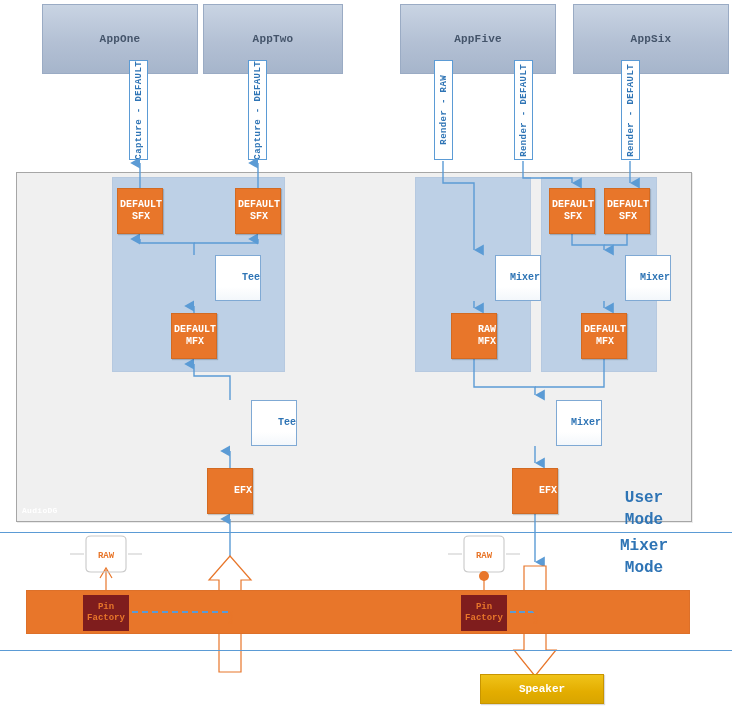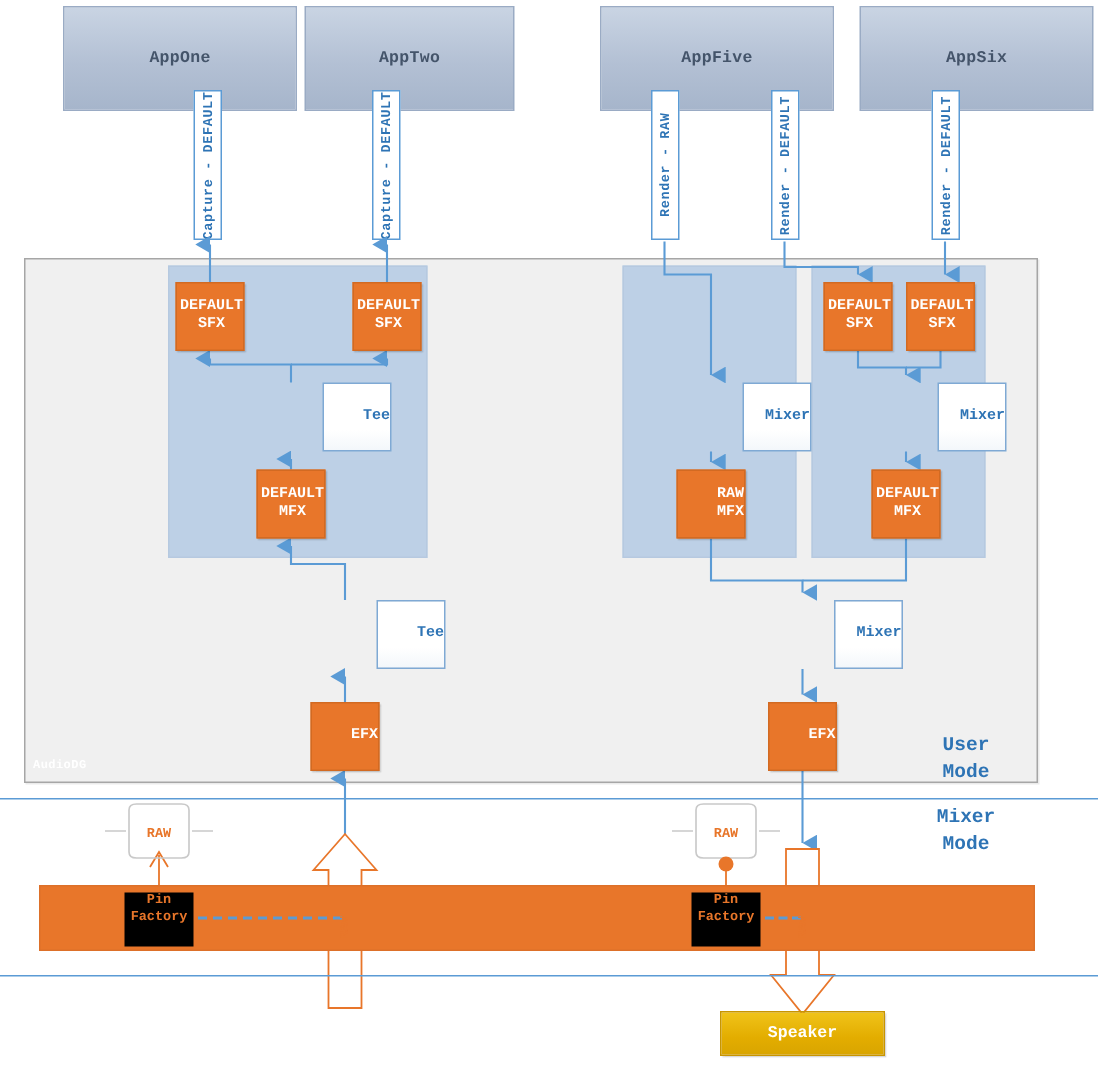--- a/index.html
+++ b/index.html
@@ -80,41 +80,41 @@
     background:linear-gradient(to bottom,#ffffff 0%,#ffffff 70%,#f3f7fb 100%);
     border:1px solid #7fa9d4;
     color:#2e74b5;
     font-weight:bold;
     margin-left:44px;
   }
 
   
   .modelabel{
     color:#2e74b5;
-    font-size:13px;
+    font-size:16px;
     font-weight:bold;
     text-align:center;
     line-height:1.35;
   }
 
   
   .kernelband{
     background:#e8762a;
     border:1px solid #dd7029;
   }
   .divider{
     background:#5b9bd5;
     height:1px;
   }
 
   
   .pinfactory{
-    background:#000000;
+    background:#7f1d1d;
     border:1px solid #e8762a;
-    display:flex;align-items:flex-start;justify-content:center;
+    display:flex;align-items:center;justify-content:center;
     color:#e8762a;
     font-size:9px;
     font-weight:bold;
     text-align:center;
     line-height:1.2;
   }
   .rawcap{
     display:flex;align-items:center;justify-content:center;
     color:#e8762a;
     font-size:9px;
@@ -361,17 +361,17 @@
     </div>
   </div>
 
   <div class="abs" style="left:222px;top:598px;width:16px;height:40px;display:flex;align-items:center;justify-content:center;">
     <span style="writing-mode:vertical-rl;transform:rotate(180deg);font-size:8px;font-weight:bold;color:#e8762a;">RAW</span>
   </div>
   <div class="abs" style="left:527px;top:598px;width:16px;height:40px;display:flex;align-items:center;justify-content:center;">
     <span style="writing-mode:vertical-rl;transform:rotate(180deg);font-size:8px;font-weight:bold;color:#e8762a;">RAW</span>
   </div>
 
-  <div class="abs device" style="left:480px;top:674px;width:110px;height:30px;">
+  <div class="abs device" style="left:480px;top:674px;width:124px;height:30px;">
     <span>Speaker</span>
   </div>
 
 </div>
 
 </body></html>

